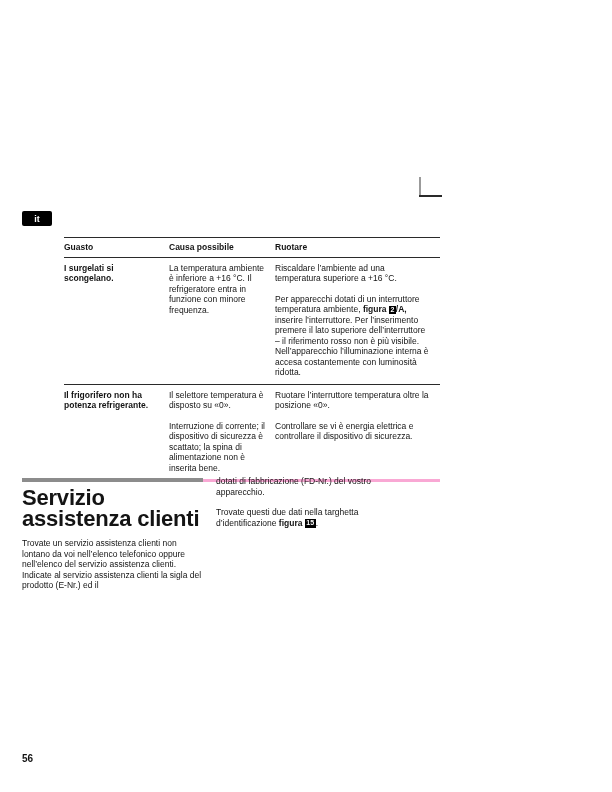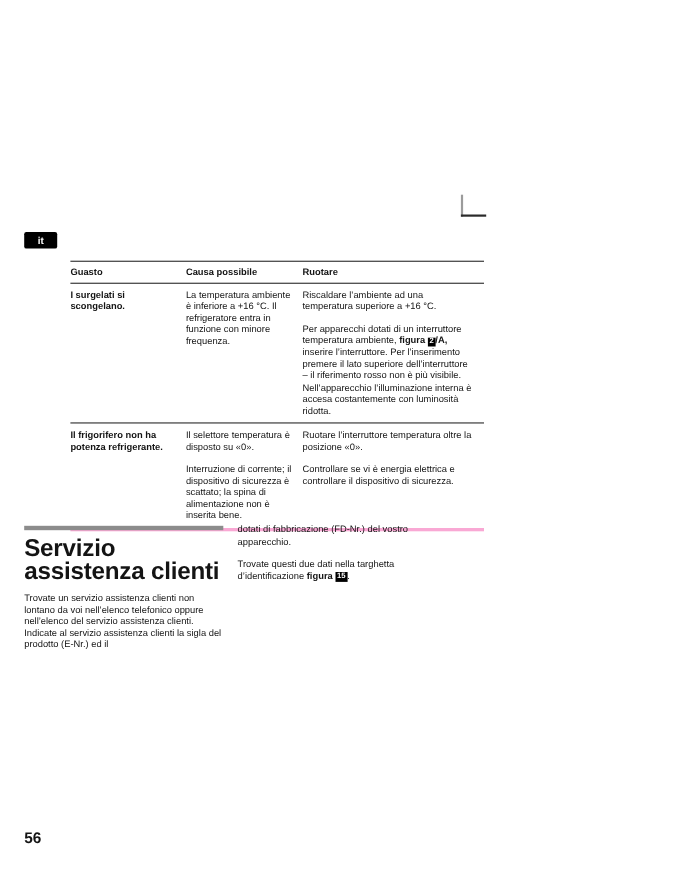--- a/index.html
+++ b/index.html
@@ -65,21 +65,21 @@
   .heading-bar { width:181px; height:4px; background:#8c8c8c; margin:7px 0 5px; }
   .service h1 {
     font-size:22px; line-height:21px;
     margin:0 0 9px; font-weight:bold; letter-spacing:-0.2px;
   }
   .service .col-right { padding-top:5px; }
   .service p { margin:0 0 10px; }
 
   .page-number {
     position:absolute; left:22px; top:753px;
-    font-size:14px; font-weight:bold;
+    font-size:10px; font-weight:bold;
   }
 </style>
 </head>
 <body>
 
 <div class="page">
 
   <div class="lang-badge">it</div>
 
   <div class="crop-mark-v"></div>

